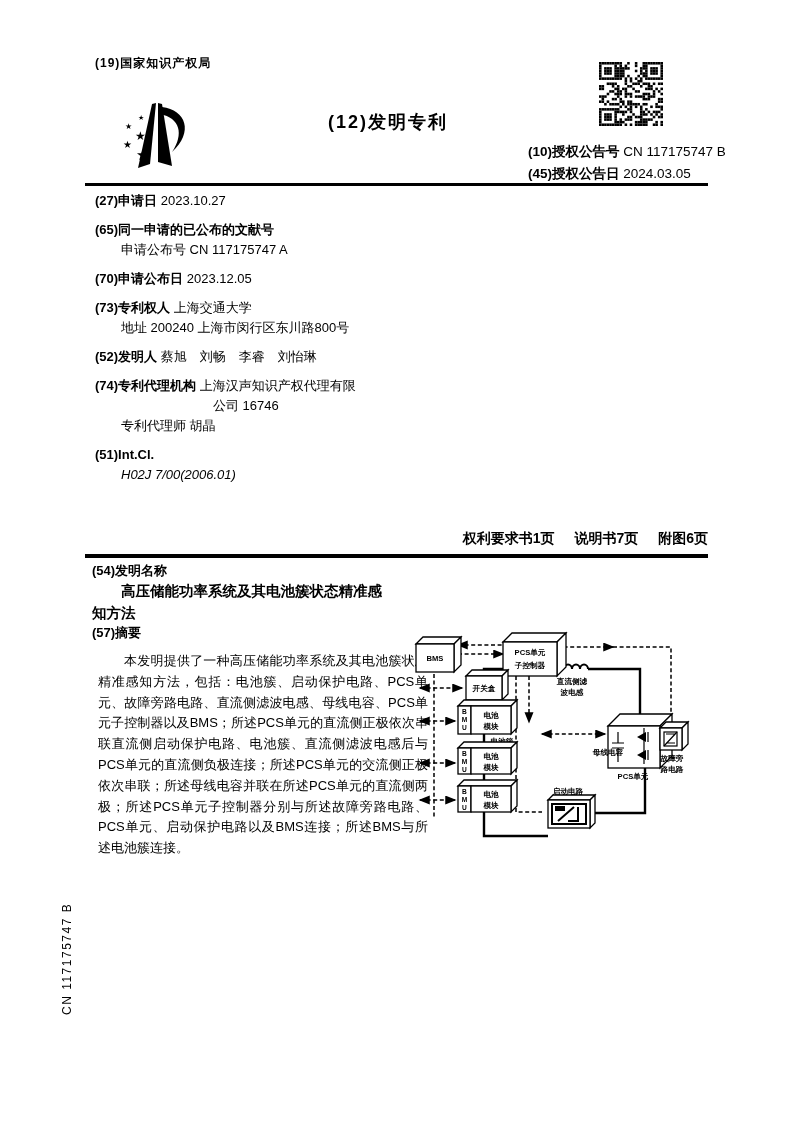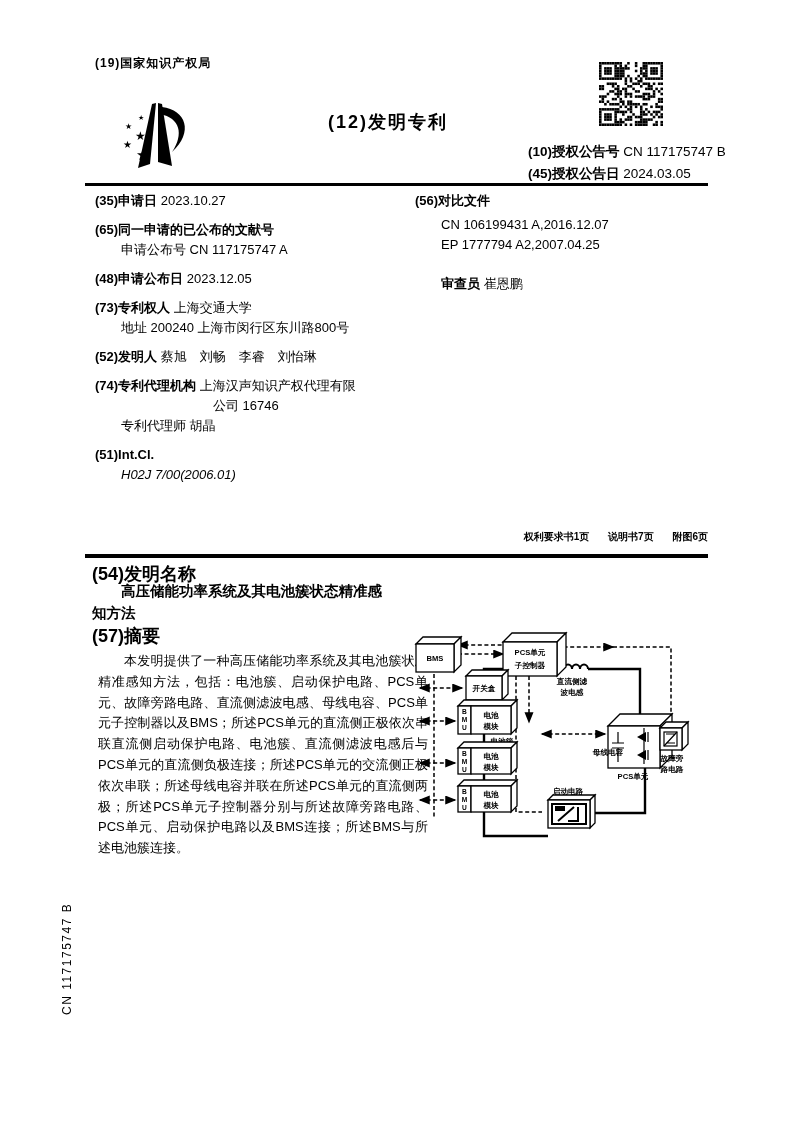--- a/index.html
+++ b/index.html
@@ -17,23 +17,23 @@
   .rule2{top:554px;height:3.5px;}
   .col{position:absolute;top:191px;font-size:13px;line-height:20px;}
   .col-left{left:95px;width:318px;}
   .col-right{left:415px;width:295px;}
   .row{margin-bottom:9px;}
   .row .lbl{font-weight:bold;}
   .sub{padding-left:26px;}
   .sub-deep{padding-left:118px;}
   .italic{font-style:italic;}
   .gap{height:10px;}
-  .pages-line{right:85px;top:530px;font-size:10px;font-weight:bold;white-space:nowrap;}
+  .pages-line{right:85px;top:530px;font-size:14px;font-weight:bold;white-space:nowrap;}
   .pages-line span{margin-left:16px;}
-  .sec-label{left:92px;font-size:18px;font-weight:bold;}
+  .sec-label{left:92px;font-size:13px;font-weight:bold;}
   .invention-title{left:92px;top:580px;width:300px;font-size:14.5px;line-height:22px;
     text-indent:2em;font-weight:bold;margin:0;}
   .abstract{left:90px;top:643px;width:330px;font-size:13px;line-height:20.8px;
     text-align:justify;text-indent:2em;margin:8px;}
   .side-text{left:60px;top:885px;height:130px;writing-mode:vertical-rl;
     transform:rotate(180deg);font-size:12px;letter-spacing:1.5px;white-space:nowrap;}
   
   .dwg text{font-family:"Liberation Sans","DejaVu Sans",sans-serif;font-weight:bold;fill:#000;}
   .t8{font-size:7.6px;}
   .t7{font-size:6.6px;}
@@ -388,29 +388,29 @@
     <div>
       <span class="lbl">(45)授权公告日</span>
       <span>2024.03.05</span>
     </div>
   </div>
 
   <div class="rule rule1"></div>
 
   <div class="col col-left">
     <div class="row">
-      <span class="lbl">(35)申请日</span>
+      <span class="lbl">(27)申请日</span>
       <span>2023.10.27</span>
     </div>
     <div class="row">
       <div><span class="lbl">(65)同一申请的已公布的文献号</span></div>
       <div class="sub">申请公布号 CN 117175747 A</div>
     </div>
     <div class="row">
-      <span class="lbl">(48)申请公布日</span>
+      <span class="lbl">(70)申请公布日</span>
       <span>2023.12.05</span>
     </div>
     <div class="row">
       <div>
         <span class="lbl">(73)专利权人</span>
         <span>上海交通大学</span>
       </div>
       <div class="sub">地址 200240 上海市闵行区东川路800号</div>
     </div>
     <div class="row">
@@ -424,33 +424,20 @@
       </div>
       <div class="sub-deep">公司 16746</div>
       <div class="sub">专利代理师 胡晶</div>
     </div>
     <div class="row">
       <div><span class="lbl">(51)Int.Cl.</span></div>
       <div class="sub italic">H02J 7/00(2006.01)</div>
     </div>
   </div>
 
-  <div class="col col-right">
-    <div class="row">
-      <div><span class="lbl">(56)对比文件</span></div>
-      <div class="gap" style="height:4px"></div>
-      <div class="sub">CN 106199431 A,2016.12.07</div>
-      <div class="sub">EP 1777794 A2,2007.04.25</div>
-    </div>
-    <div class="gap"></div>
-    <div class="row sub">
-      <span class="lbl">审查员</span>
-      <span>崔恩鹏</span>
-    </div>
-  </div>
 
   <div class="abs pages-line">
     <span>权利要求书1页</span>
     <span>说明书7页</span>
     <span>附图6页</span>
   </div>
 
   <div class="rule rule2"></div>
 
   <div class="abs sec-label" style="top:562px">(54)发明名称</div>

